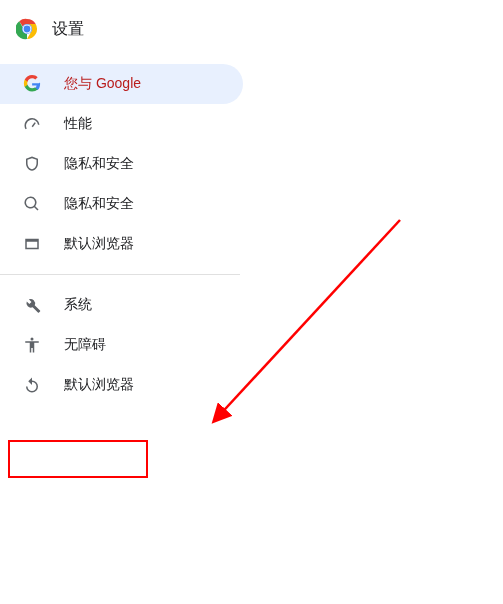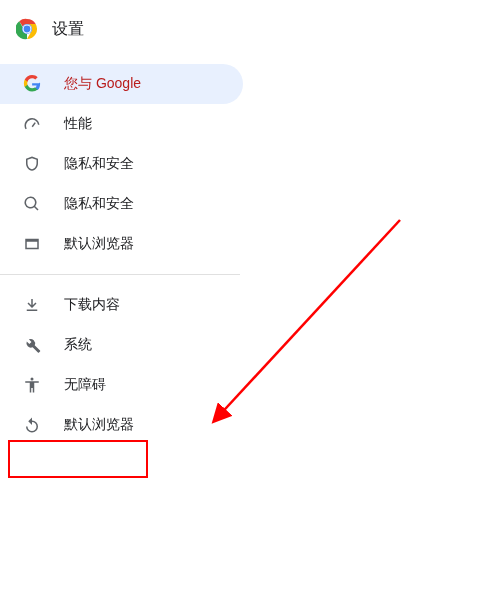--- a/index.html
+++ b/index.html
@@ -142,28 +142,20 @@
           <path d="M3 5h18v14H3V5zm2 4v8h14V9H5zm0-2h14V7H5v0z"></path>
         </svg>
     </span>
     <span class="nav-label">默认浏览器</span>
   </div>
 
 
   <div class="divider"></div>
 
 
-  <div class="nav-item">
-    <span class="nav-icon">
-      <svg viewBox="0 0 24 24" width="18" height="18" fill="currentColor">
-          <path d="M5 20h14v-2H5v2zM11 4v8.17l-3.59-3.58L6 10l6 6 6-6-1.41-1.41L13 12.17V4h-2z"></path>
-        </svg>
-    </span>
-    <span class="nav-label">下载内容</span>
-  </div>
 
   <div class="nav-item">
     <span class="nav-icon">
       <svg viewBox="0 0 24 24" width="18" height="18" fill="currentColor">
           <path d="M22.7 19.3l-7.1-7.1a6 6 0 0 0-7.8-7.8l3.5 3.5-2.8 2.8-3.5-3.5a6 6 0 0 0 7.8 7.8l7.1 7.1a1 1 0 0 0 1.4 0l1.4-1.4a1 1 0 0 0 0-1.4z"></path>
         </svg>
     </span>
     <span class="nav-label">系统</span>
   </div>
 

